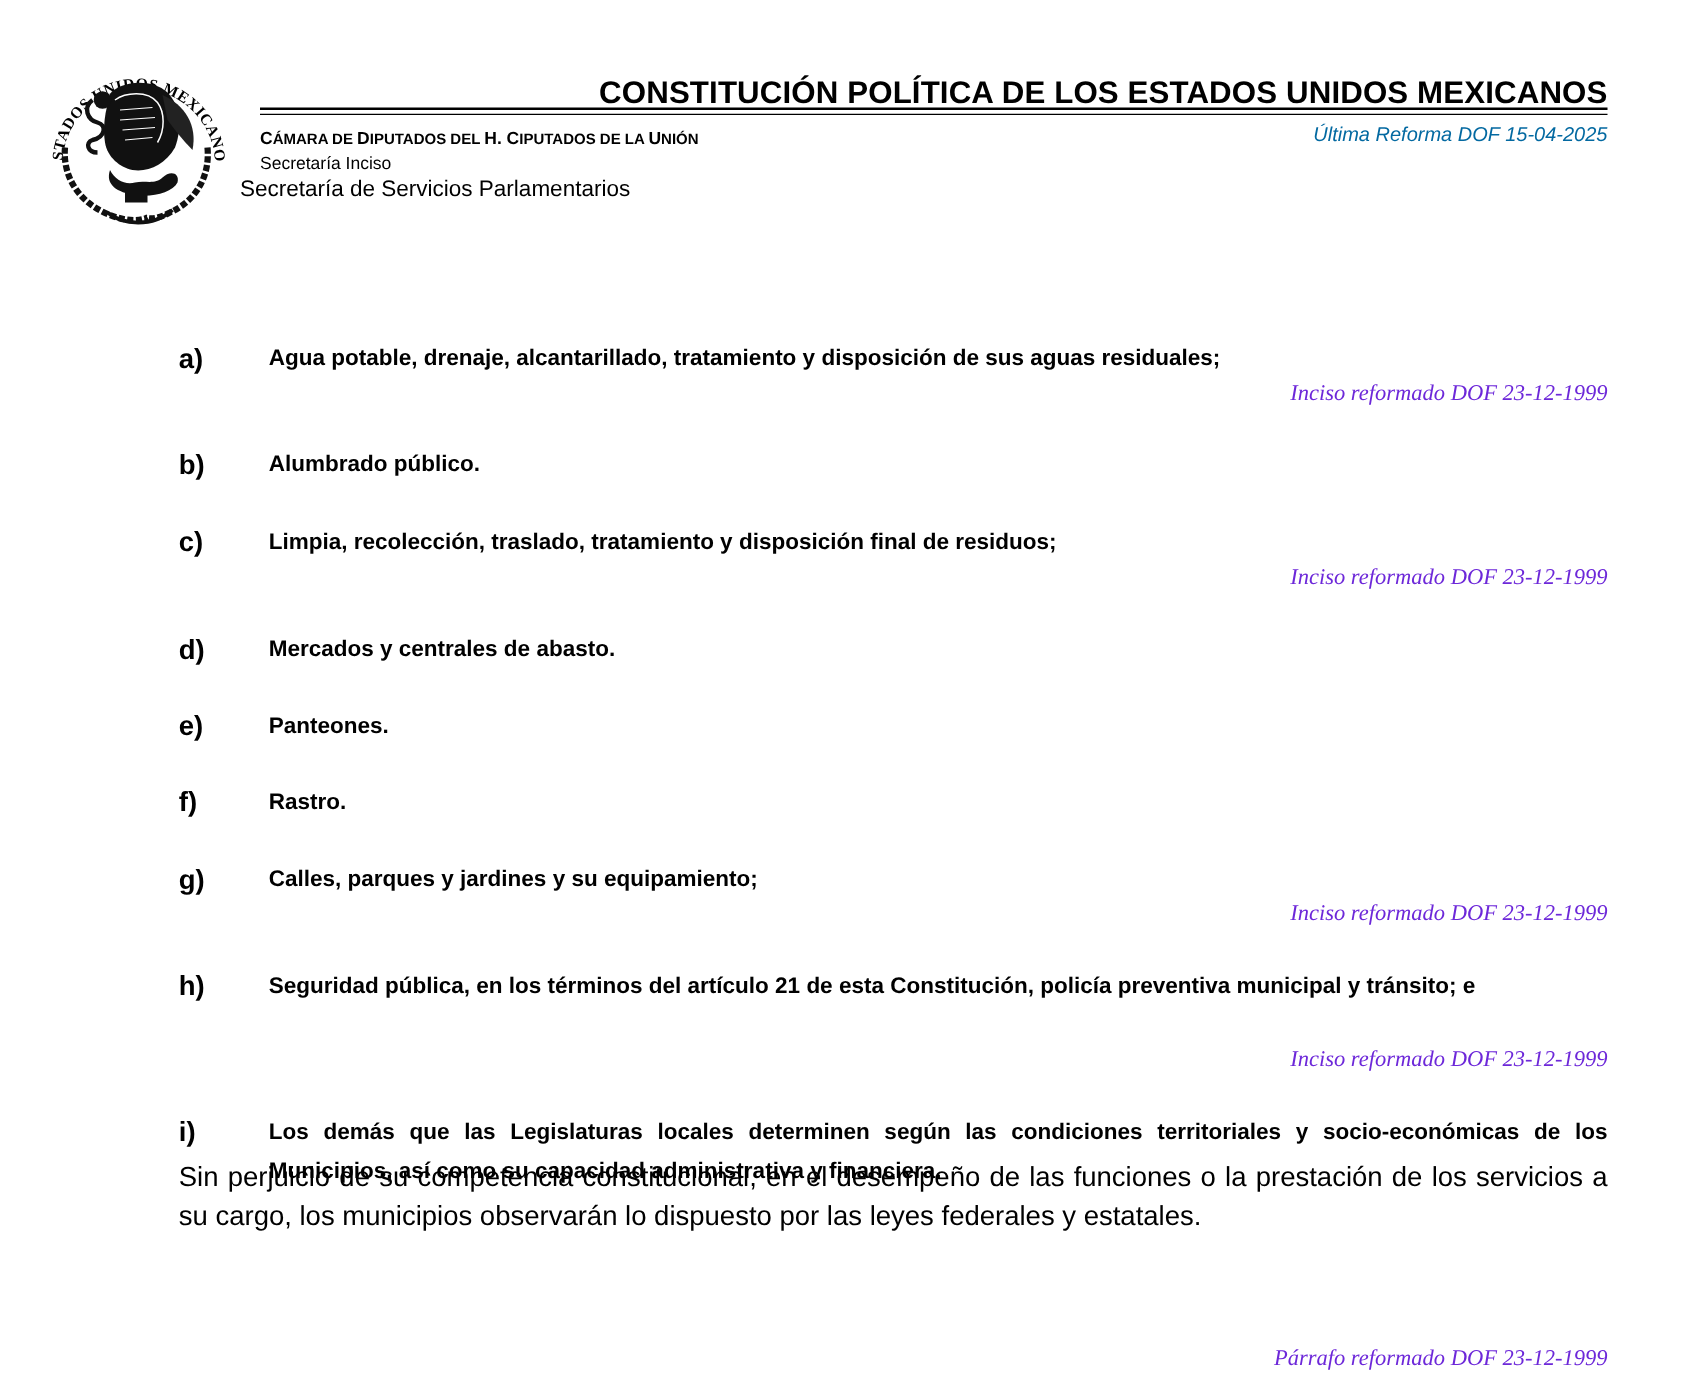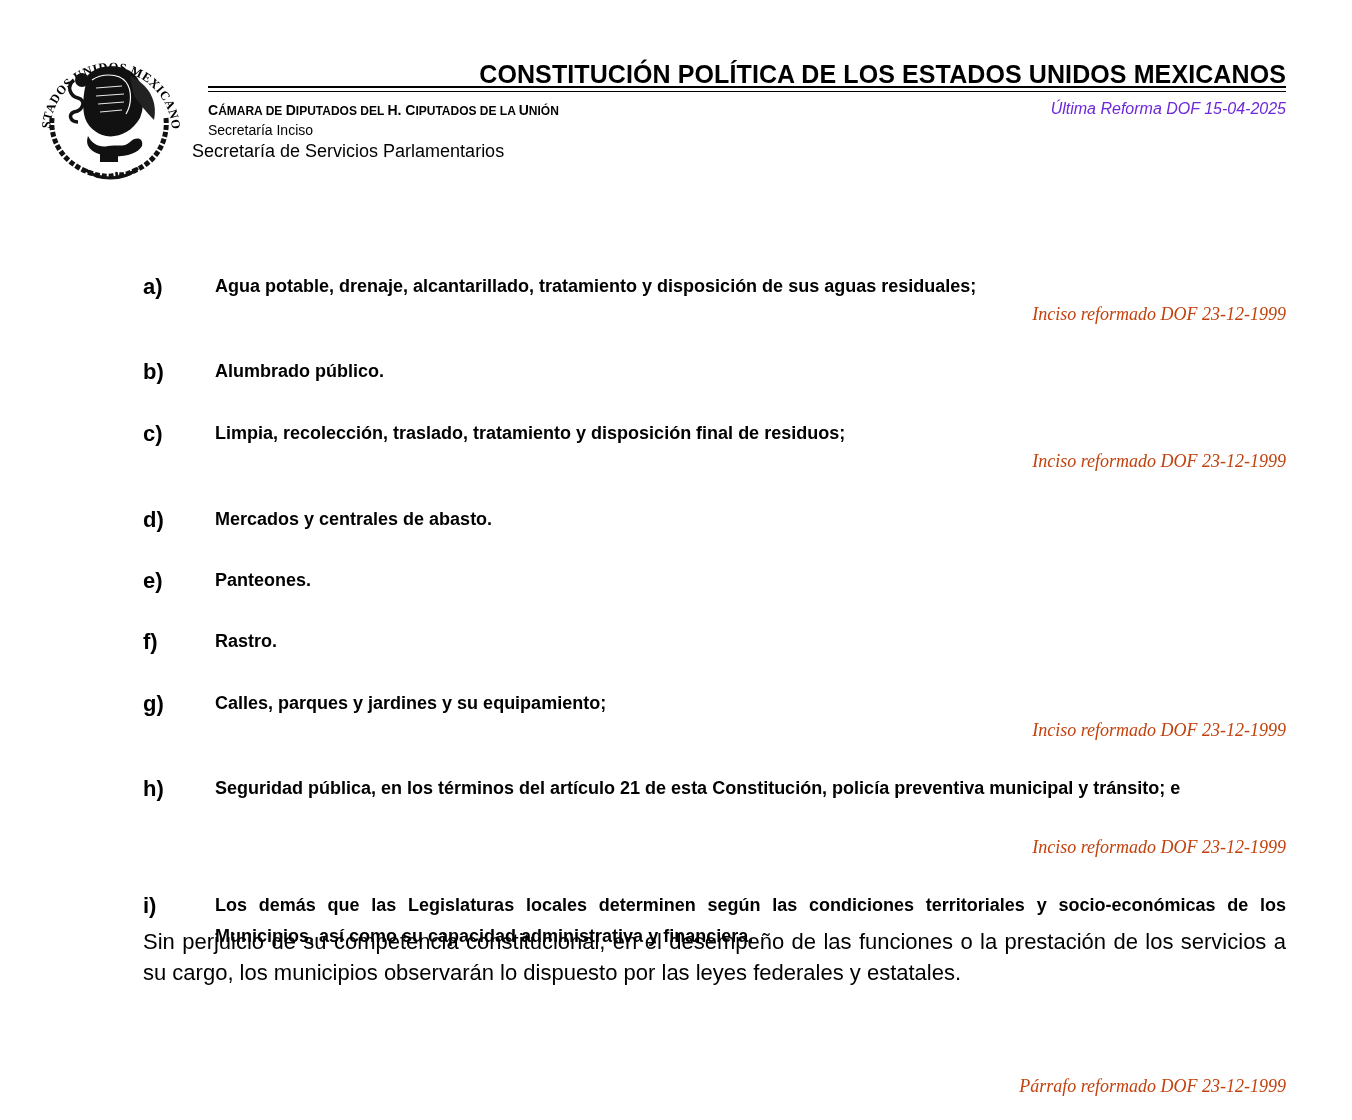--- a/index.html
+++ b/index.html
@@ -11,28 +11,28 @@
   .doc-title { position: absolute; left: 208px; right: 66px; top: 62px;
                text-align: right; font-weight: bold; font-size: 25px; letter-spacing: 0.1px;
                line-height: 24px; padding-right: 0; }
   .rule { position: absolute; left: 208px; right: 66px; top: 86px; height: 6px;
           border-top: 2.5px solid #000; border-bottom: 1px solid #000; box-sizing: border-box; }
 
   .chamber { position: absolute; left: 208px; top: 101px; font-size: 14px; font-weight: bold; line-height: 18px; }
   .chamber .sc { font-size: 12px; }
   .sec1 { position: absolute; left: 208px; top: 121px; font-size: 14px; line-height: 18px; }
   .sec2 { position: absolute; left: 192px; top: 142px; font-size: 18px; line-height: 18px; }
-  .reform { position: absolute; right: 66px; top: 99px; font-size: 16px; font-style: italic; color: #6d28d9; line-height: 20px; }
+  .reform { position: absolute; right: 66px; top: 99px; font-size: 16px; font-style: italic; color: #0369a1; line-height: 20px; }
 
   .content { position: absolute; left: 143px; width: 1143px; top: 0; }
   .item { position: absolute; left: 0; width: 1143px; }
   .letter { position: absolute; left: 0; top: 0; font-weight: bold; font-size: 22px; line-height: 31px; }
   .itext { position: absolute; left: 72px; right: 0; top: 0; font-size: 18px; line-height: 31px; text-align: justify; font-weight: bold; }
   .note { position: absolute; right: 0; font-family: "Liberation Serif", serif; font-style: italic;
-          font-size: 18px; color: #c2410c; line-height: 22px; white-space: nowrap; }
+          font-size: 18px; color: #6d28d9; line-height: 22px; white-space: nowrap; }
   .para { position: absolute; left: 0; width: 1143px; font-size: 22px; line-height: 31px; text-align: justify; }
 </style>
 </head>
 <body>
 
 <svg class="seal" viewBox="0 0 160 148">
   <defs>
     <path id="arcpath" d="M 24 92 A 60 60 0 1 1 146 92"></path>
   </defs>
   <text font-family="Liberation Serif, serif" font-size="12.5" font-weight="bold" fill="#000" letter-spacing="0.5">

